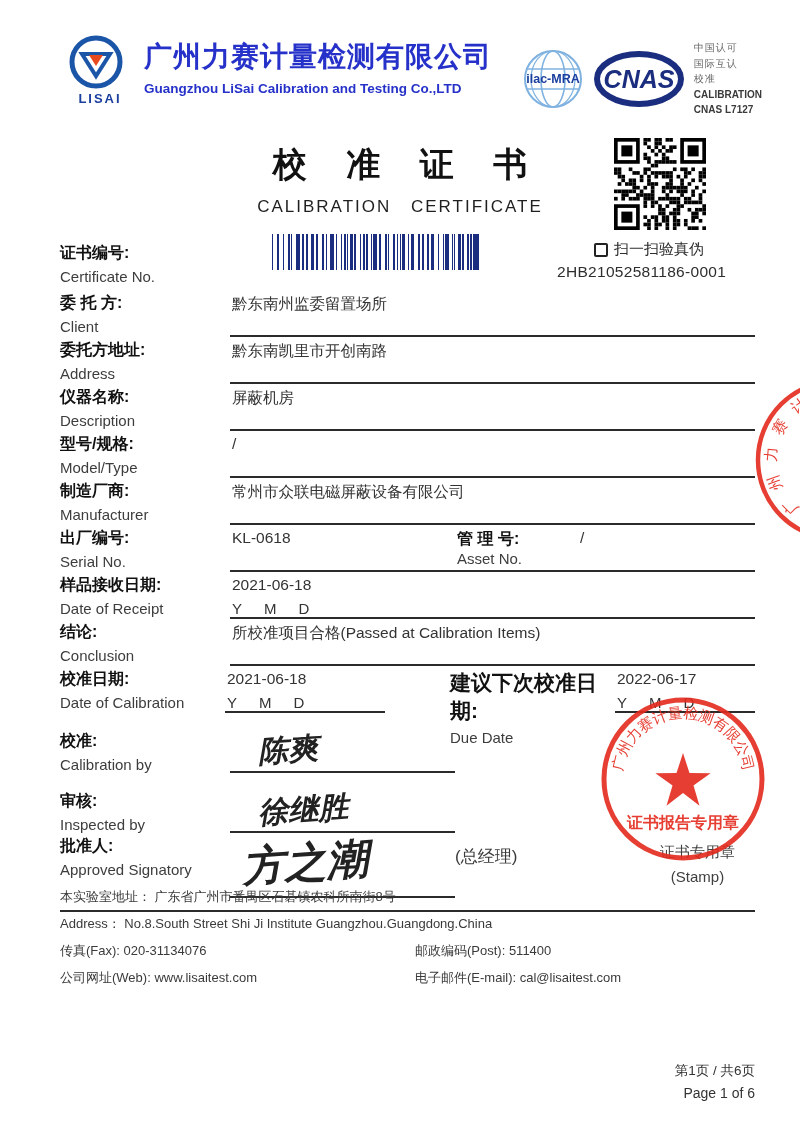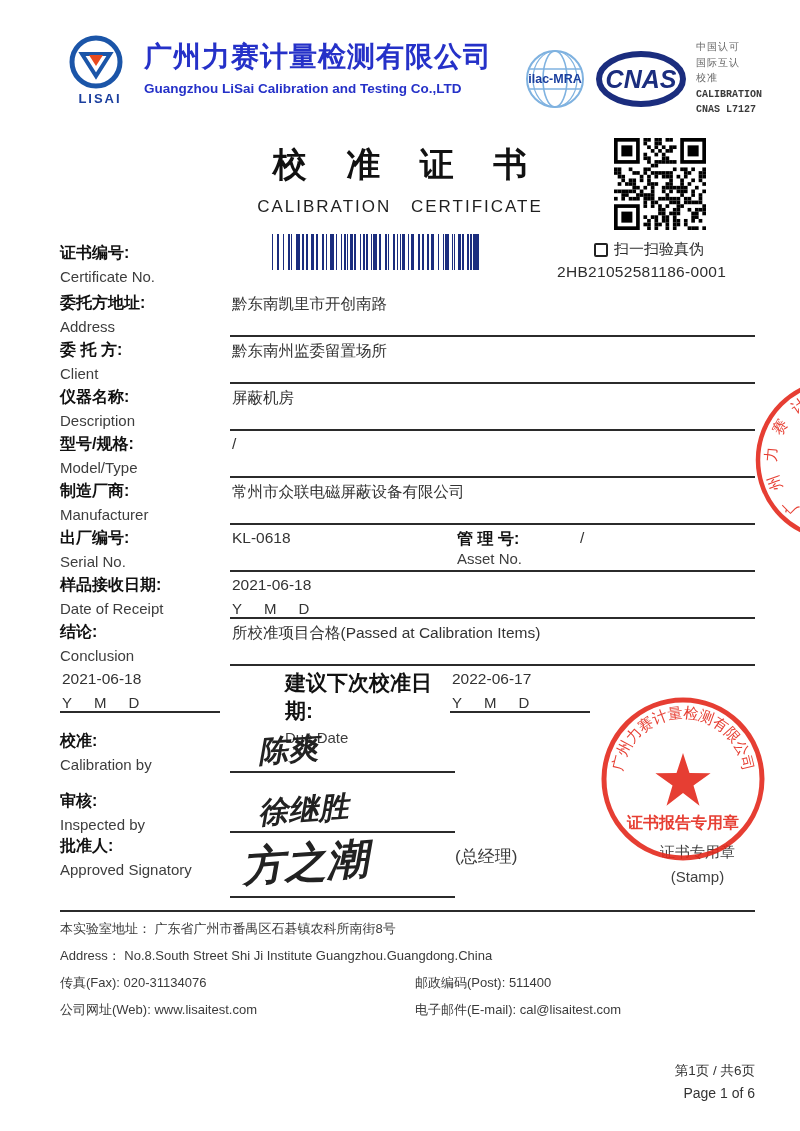--- a/index.html
+++ b/index.html
@@ -10,21 +10,21 @@
   }
   
   .header { position:absolute; top:34px; left:68px; right:38px; height:88px;
             display:flex; align-items:flex-start; }
   .logoblock { width:64px; text-align:center; }
   .logoword { font-size:13px; font-weight:bold; color:#1b3f9e; letter-spacing:2px; margin-top:1px; }
   .companyblock { margin-left:12px; padding-top:4px; }
   .company-zh { font-size:28px; font-weight:bold; color:#2531c8; letter-spacing:1px; }
   .company-en { font-size:13.5px; font-weight:bold; color:#2531c8; margin-top:5px; }
   .accgroup { margin-left:auto; display:flex; align-items:center; gap:9px; padding-top:6px; }
-  .acctext { font-size:10px; line-height:1.55; color:#666; letter-spacing:1px;font-family:Liberation Mono, monospace; }
+  .acctext { font-size:10px; line-height:1.55; color:#666; letter-spacing:1px; }
   .acctext .b { font-weight:bold; color:#3a3a3a; letter-spacing:0; }
   
   .titlebox { position:absolute; top:142px; left:0; width:100%; text-align:center; }
   .title-zh { font-size:34px; font-weight:bold; color:#111; word-spacing:30px; }
   .title-en { font-size:17px; color:#1f1f1f; letter-spacing:2px; word-spacing:13px; margin-top:9px; }
   .qr { position:absolute; top:138px; left:614px; width:92px; height:92px; }
   
   .certrow { position:absolute; top:240px; left:60px; width:695px; display:flex; }
   .verify { margin-left:auto; width:198px; }
   .scanline { display:flex; align-items:center; font-size:15px; color:#2e2e2e; padding-left:37px; }
@@ -57,21 +57,21 @@
   .sigbox { width:225px; box-sizing:border-box; padding-top:2px; }
   .signature { font-family:"DejaVu Serif", serif; font-style:italic; font-weight:600;
                font-size:30px; color:#222; transform:rotate(-4deg); display:inline-block;
                margin-left:28px; }
   .signature.big { font-size:42px; font-weight:bold; margin-left:12px; }
   .note { width:185px; padding-top:12px; font-size:17px; color:#3a3a3a; }
   .stampcap { flex:1; text-align:center; padding-top:10px; font-size:15px; color:#3f3f3f; }
   .stampcap .en { margin-top:6px; }
   
   .footsep { position:absolute; top:910px; left:60px; width:695px; border-top:2.5px solid #2b2b2b; }
-  .footer { position:absolute; top:920px; left:60px; width:695px; font-size:13px; color:#3a3a3a; }
+  .footer { position:absolute; top:888px; left:60px; width:695px; font-size:13px; color:#3a3a3a; }
   .footer .line { margin-bottom:9px; }
   .fgrid { display:flex; margin-bottom:9px; }
   .fgrid .l { width:355px; }
   .pagenum { position:absolute; top:1062px; right:45px; text-align:right; color:#333; }
   .pagenum .zh { font-size:13.5px; }
   .pagenum .en { font-size:14px; margin-top:5px; }
   
   .stamp-main { position:absolute; left:597px; top:693px; opacity:.9; }
   .stamp-partial { position:absolute; left:752px; top:375px; opacity:.9; }
   svg { display:block; }
@@ -409,32 +409,32 @@
         <span>扫一扫验真伪</span>
       </div>
       <div class="verifycode">2HB21052581186-0001</div>
     </div>
   </div>
 
   <div class="fields">
 
     <div class="row">
       <div class="lbl">
+        <div class="zh">委 托 方:</div>
+        <div class="en">Client</div>
+      </div>
+      <div class="val ul">黔东南州监委留置场所</div>
+    </div>
+
+    <div class="row">
+      <div class="lbl">
         <div class="zh">委托方地址:</div>
         <div class="en">Address</div>
       </div>
       <div class="val ul">黔东南凯里市开创南路</div>
-    </div>
-
-    <div class="row">
-      <div class="lbl">
-        <div class="zh">委 托 方:</div>
-        <div class="en">Client</div>
-      </div>
-      <div class="val ul">黔东南州监委留置场所</div>
     </div>
 
     <div class="row">
       <div class="lbl">
         <div class="zh">仪器名称:</div>
         <div class="en">Description</div>
       </div>
       <div class="val ul">屏蔽机房</div>
     </div>
 
@@ -482,20 +482,24 @@
 
     <div class="row">
       <div class="lbl">
         <div class="zh">结论:</div>
         <div class="en">Conclusion</div>
       </div>
       <div class="val ul">所校准项目合格(Passed at Calibration Items)</div>
     </div>
 
     <div class="row">
+      <div class="lbl">
+        <div class="zh">校准日期:</div>
+        <div class="en">Date of Calibration</div>
+      </div>
       <div class="valx">
         <div class="seg1 ul">
           <div>2021-06-18</div>
           <div class="sub">Y M D</div>
         </div>
         <div class="lblmid">
           <div class="zh">建议下次校准日期:</div>
           <div class="en">Due Date</div>
         </div>
         <div class="seg2 ul">

